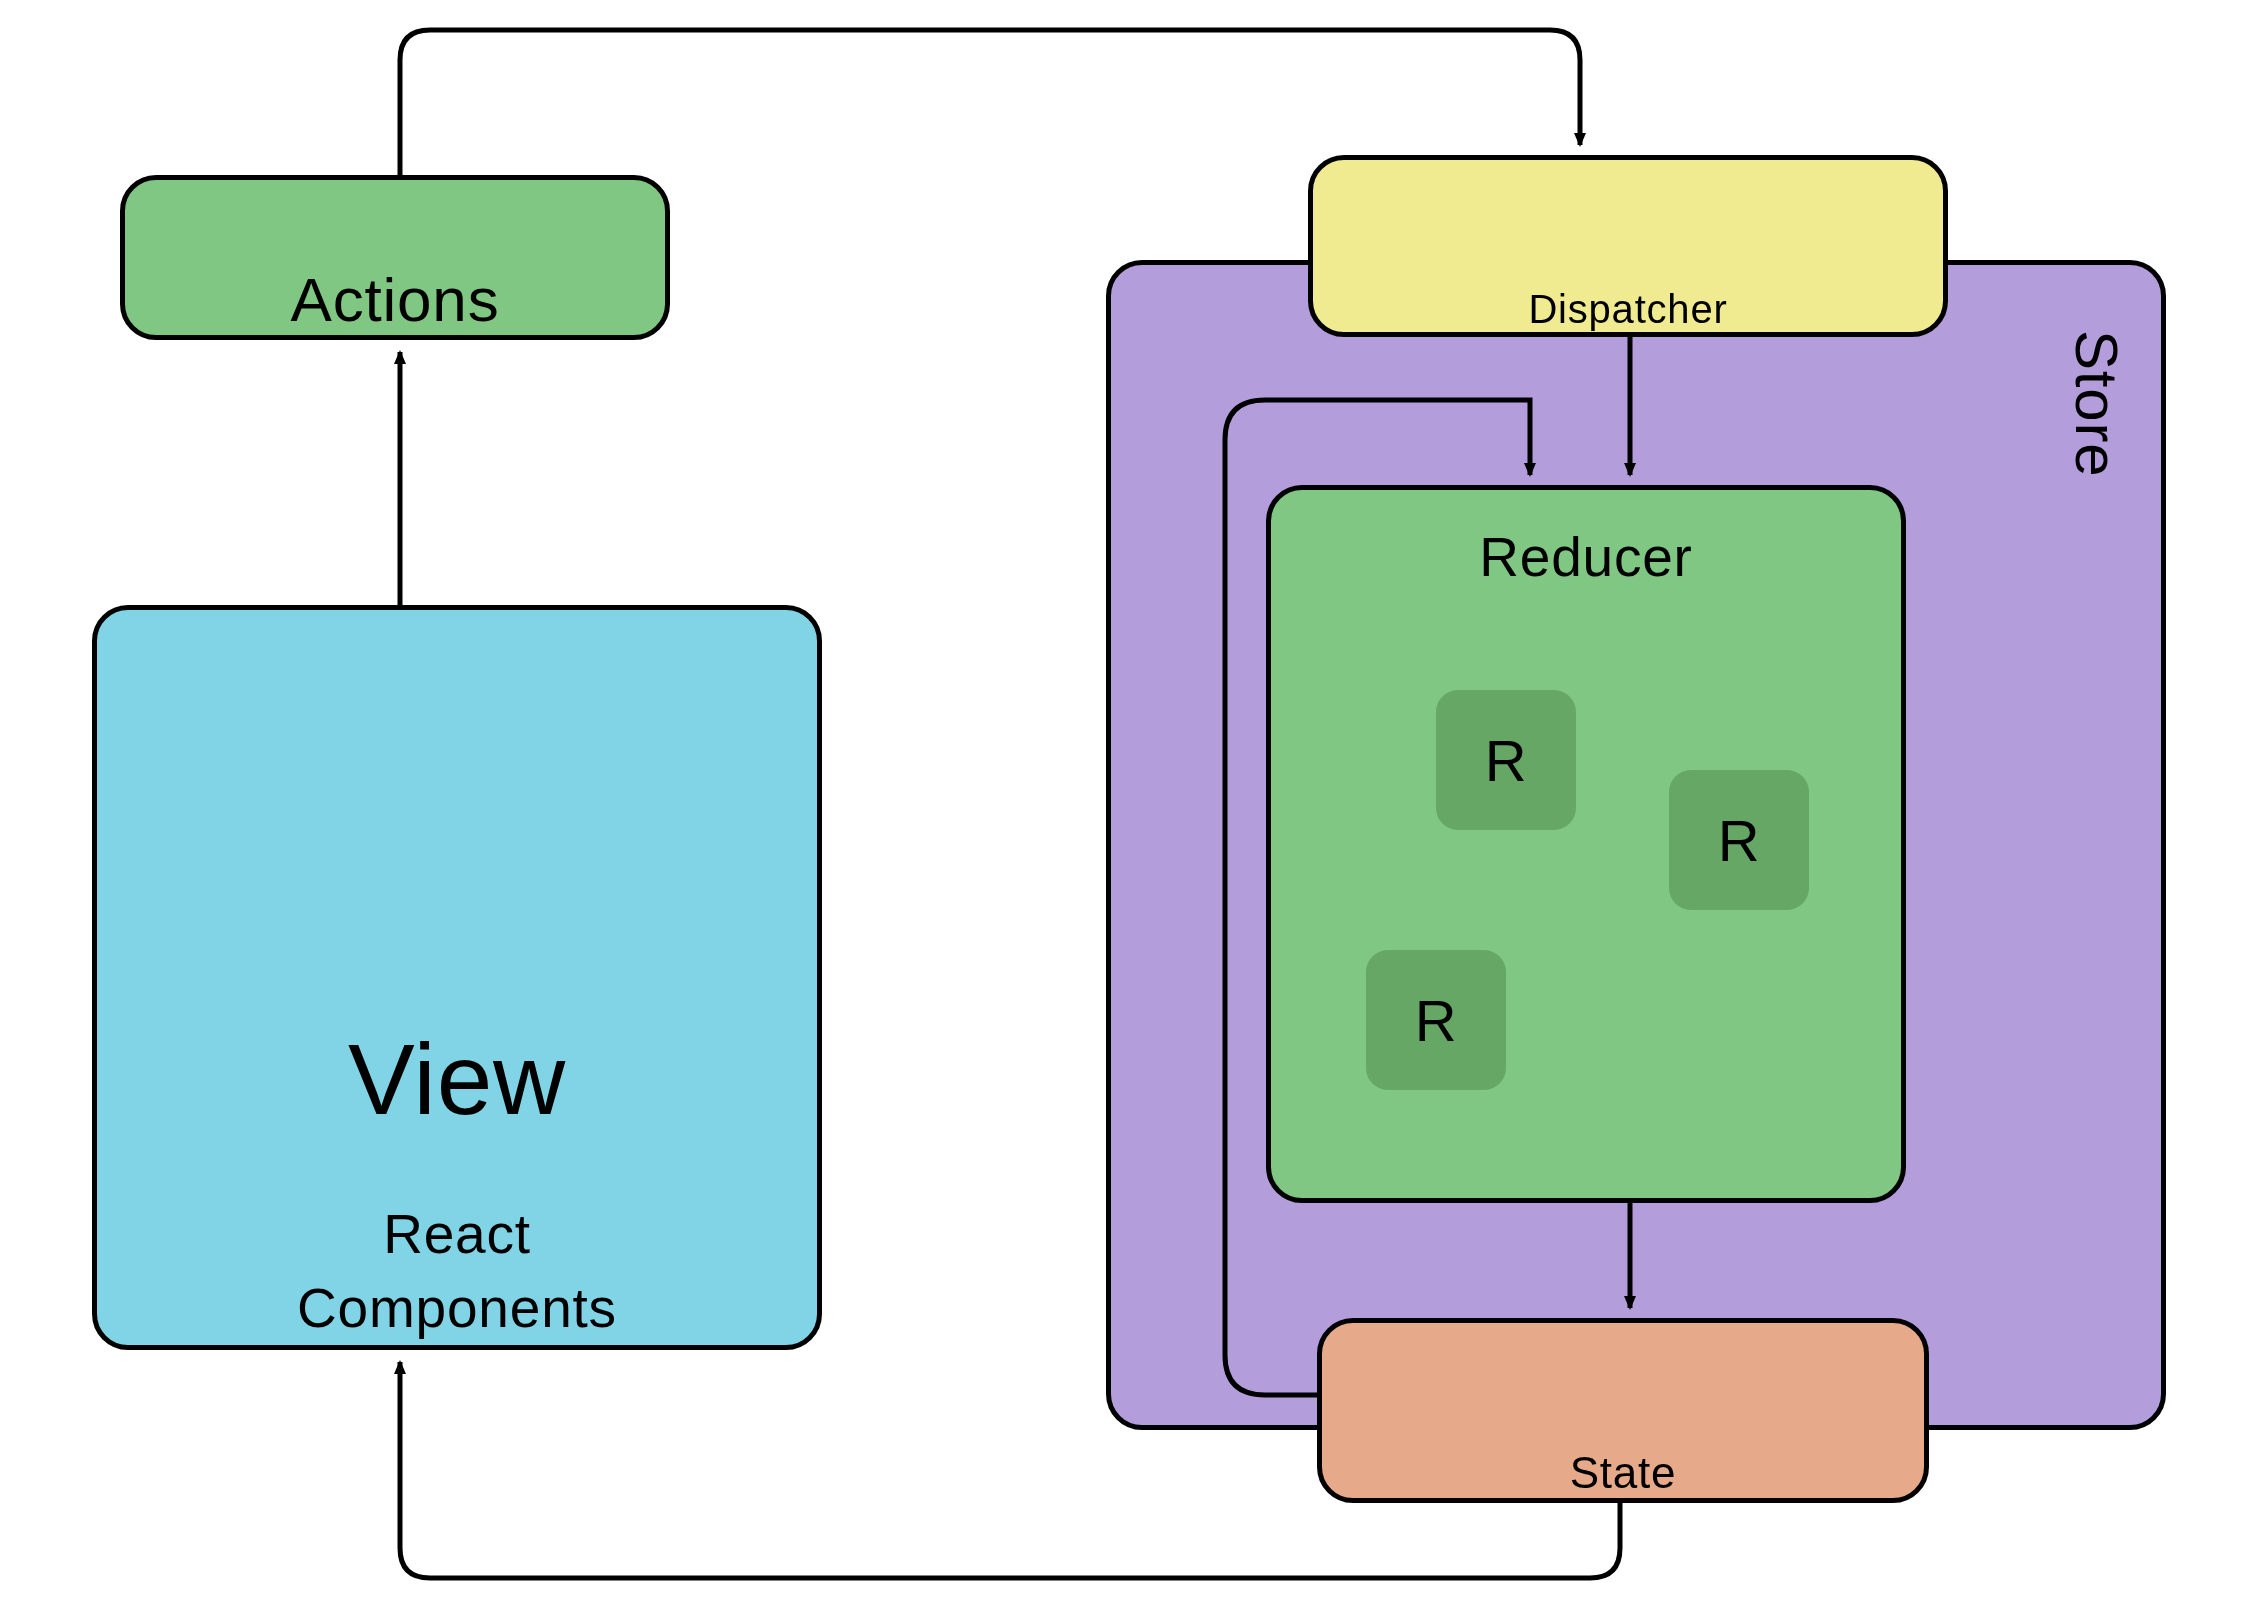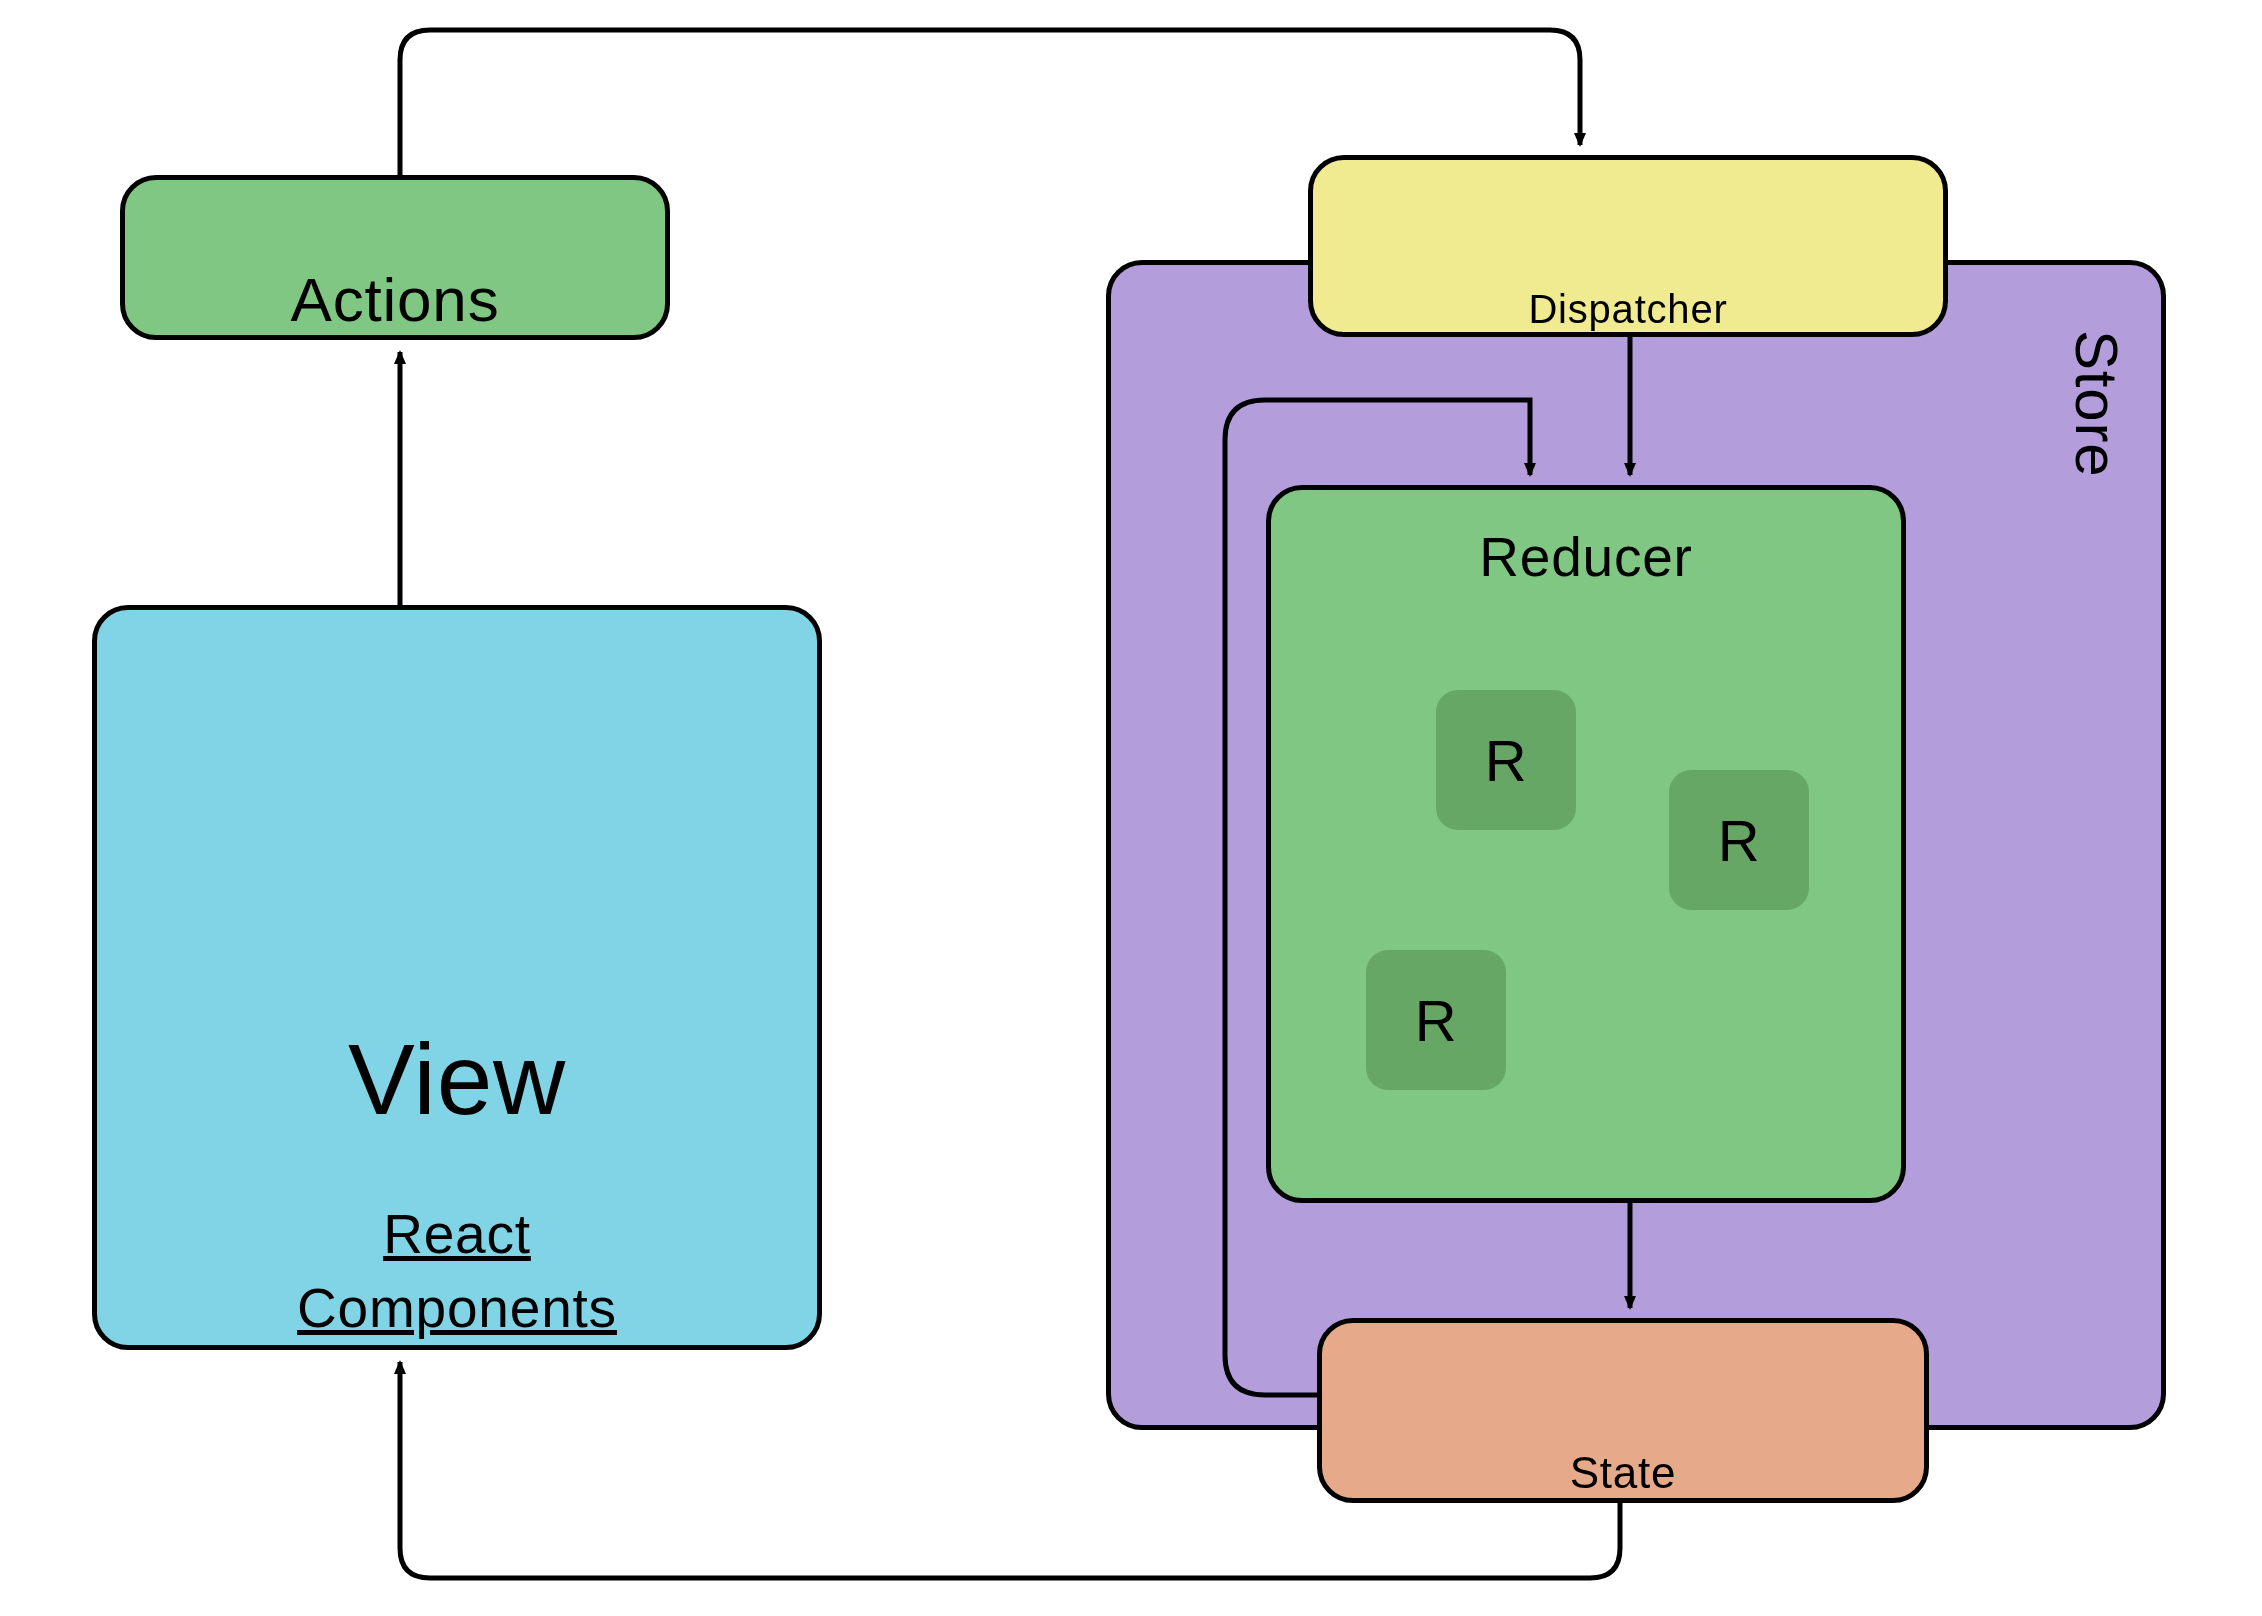--- a/index.html
+++ b/index.html
@@ -94,21 +94,21 @@
     }
     .view-box {
       left: 92px;
       top: 605px;
       width: 730px;
       height: 745px;
       background: #81d4e6;
       gap: 60px;
     }
     .view-title { font-size: 100px; }
-    .view-sub { font-size: 55px; text-align: center; line-height: 1.35; text-decoration: underline; }
+    .view-sub { font-size: 55px; text-align: center; line-height: 1.35; }
     svg.arrows {
       position: absolute;
       left: 0; top: 0;
       width: 2262px;
       height: 1616px;
       pointer-events: none;
       z-index: 5;
     }
   </style>
 </head>

